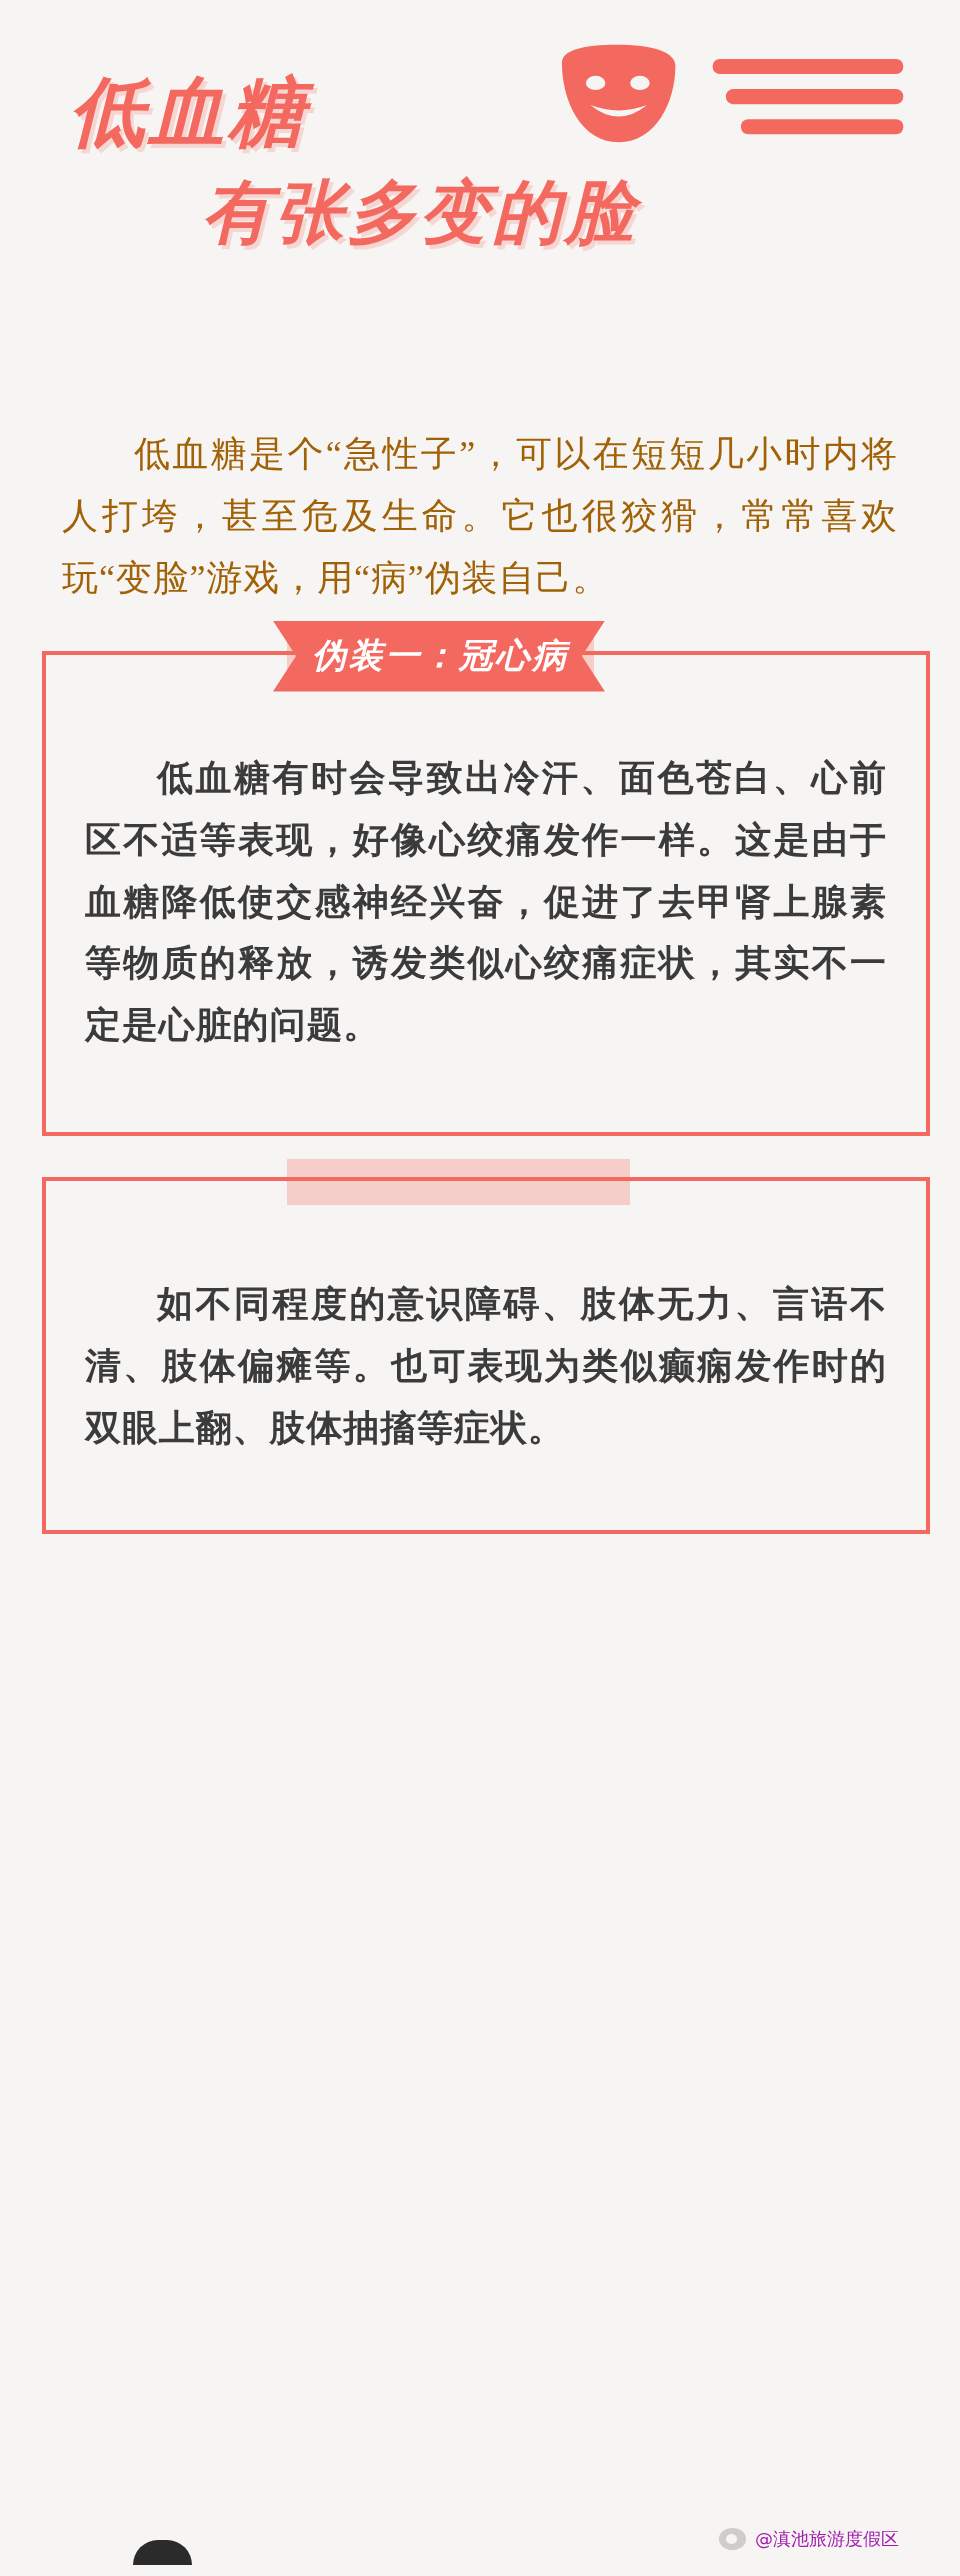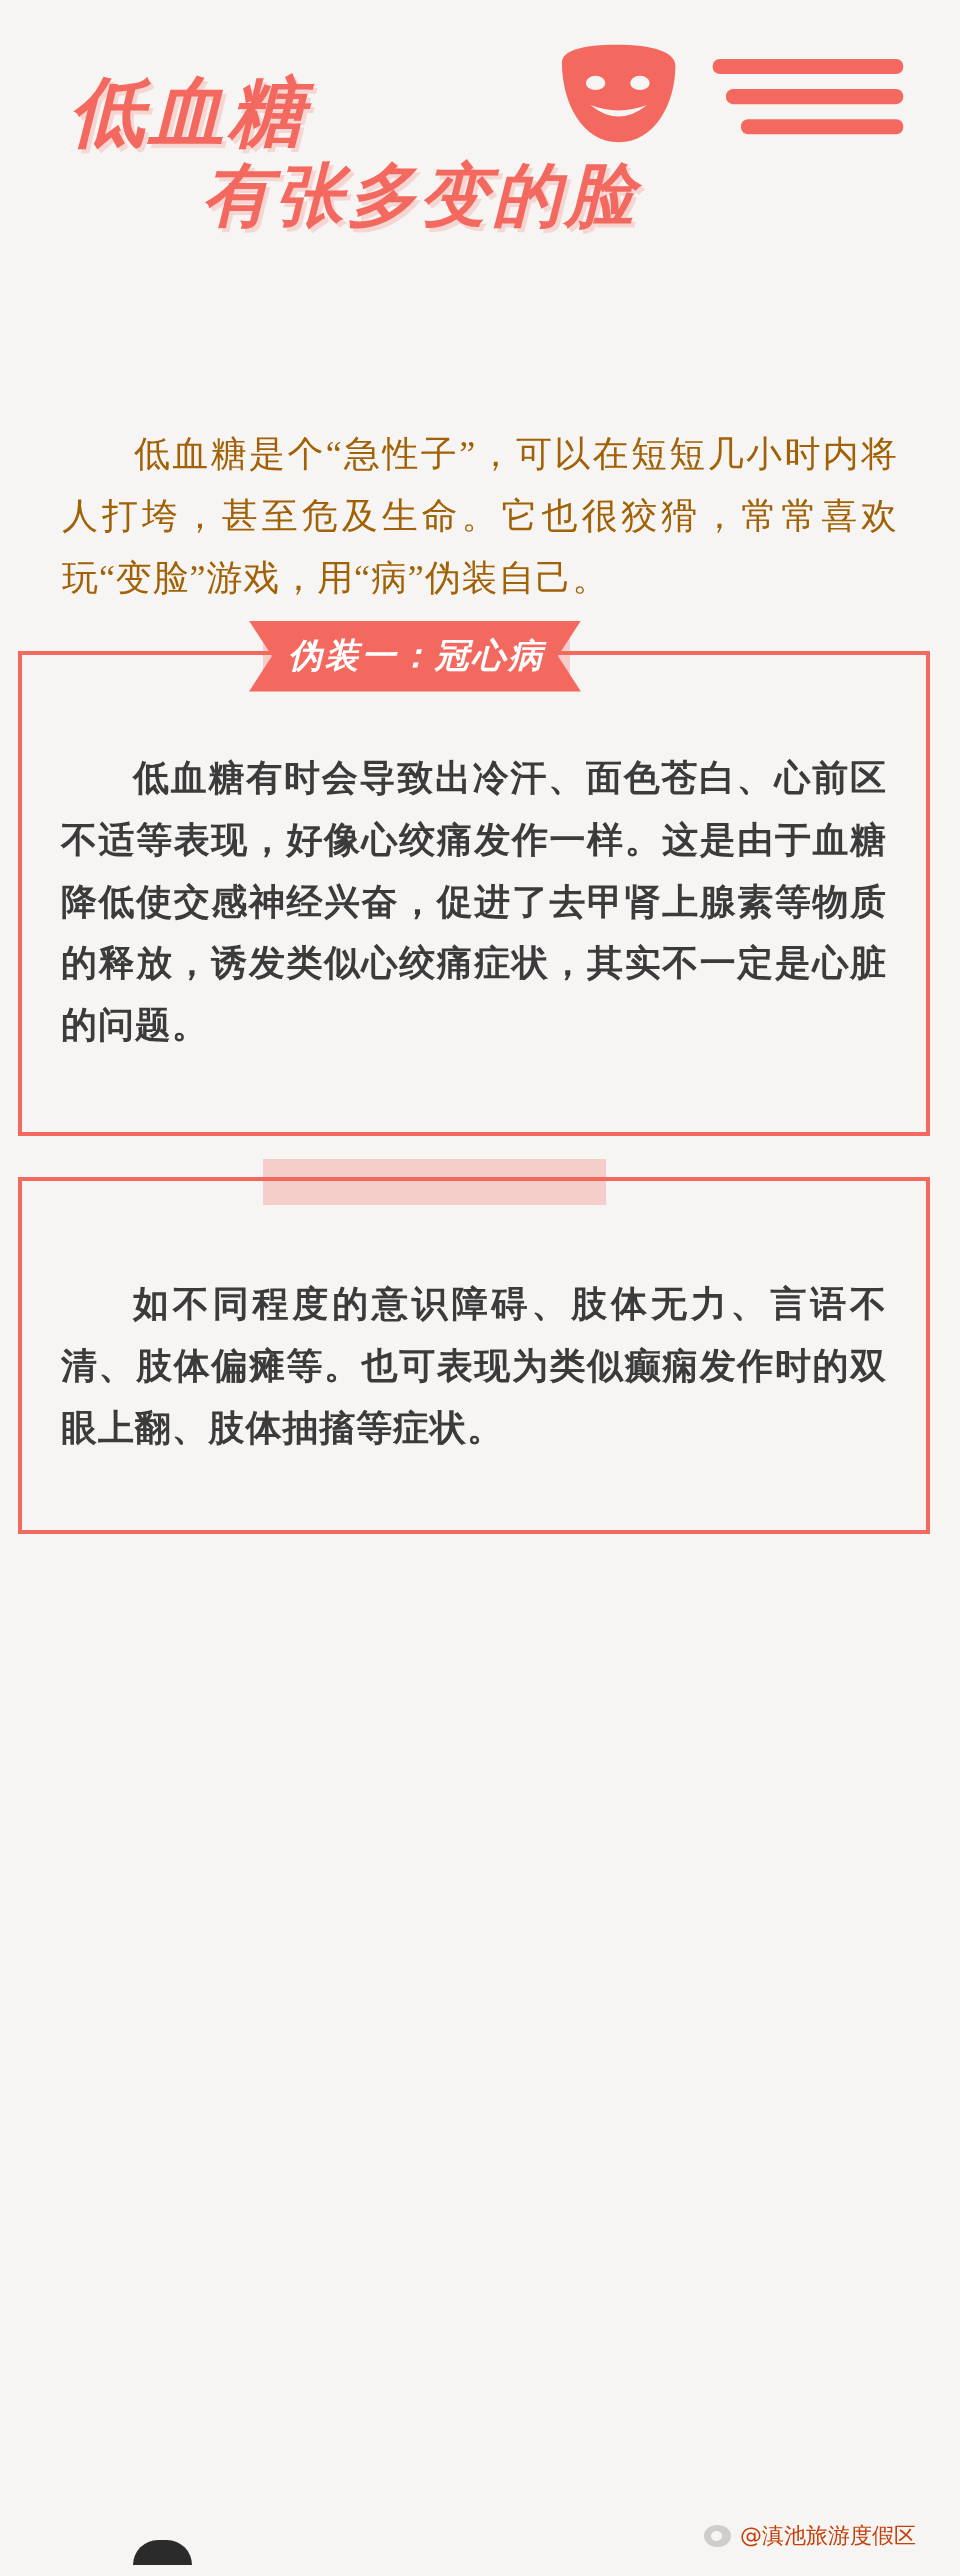--- a/index.html
+++ b/index.html
@@ -46,21 +46,21 @@
     text-shadow: 3.6px 3.6px 0 rgba(244,105,95,0.22);
   }
   .title-line2 {
     font-family: "DejaVu Sans", "Liberation Sans", sans-serif;
     font-weight: bold;
     font-size: 69px;
     line-height: 1.1;
     color: #f4695f;
     letter-spacing: 3.6px;
     font-style: italic;
-    margin-top: 6px;
+    margin-top: 23px;
     padding-left: 133px;
     text-shadow: 3.6px 3.6px 0 rgba(244,105,95,0.22);
   }
 
   
   .mask-deco {
     position: absolute;
     top: 43px;
     right: 52px;
     width: 373px;
@@ -74,21 +74,21 @@
     font-size: 36px;
     line-height: 1.72;
     color: #a16207;
     text-align: justify;
     text-indent: 2em;
     letter-spacing: 0.9px;
   }
 
   
   .section {
-    margin: 41px 30px 0 18px;
+    margin: 41px 30px 0 42px;
     position: relative;
   }
   .section-box {
     border: 4.4px solid #f4695f;
     padding: 57px 39px 39px 39px;
     box-sizing: border-box;
     background: transparent;
     font-weight: bold;
   }
   .ribbon {
@@ -128,28 +128,28 @@
   
   .footer {
     position: absolute;
     bottom: 10.7px;
     left: 0;
     width: 100%;
     height: 62px;
   }
   .watermark {
     position: absolute;
-    right: 44px;
+    right: 61px;
     bottom: 14.2px;
     display: flex;
     align-items: center;
     gap: 9px;
-    color: #c2410c;
-    font-family: "DejaVu Sans", "Liberation Sans", sans-serif;
-    font-size: 22px;
+    color: #a21caf;
+    font-family: "DejaVu Sans", "Liberation Sans", sans-serif;
+    font-size: 18px;
   }
   .weibo-eye {
     width: 27px;
     height: 21.3px;
     border-radius: 50%;
     background: #cfcdcb;
     position: relative;
     display: inline-block;
   }
   .weibo-eye::after {

